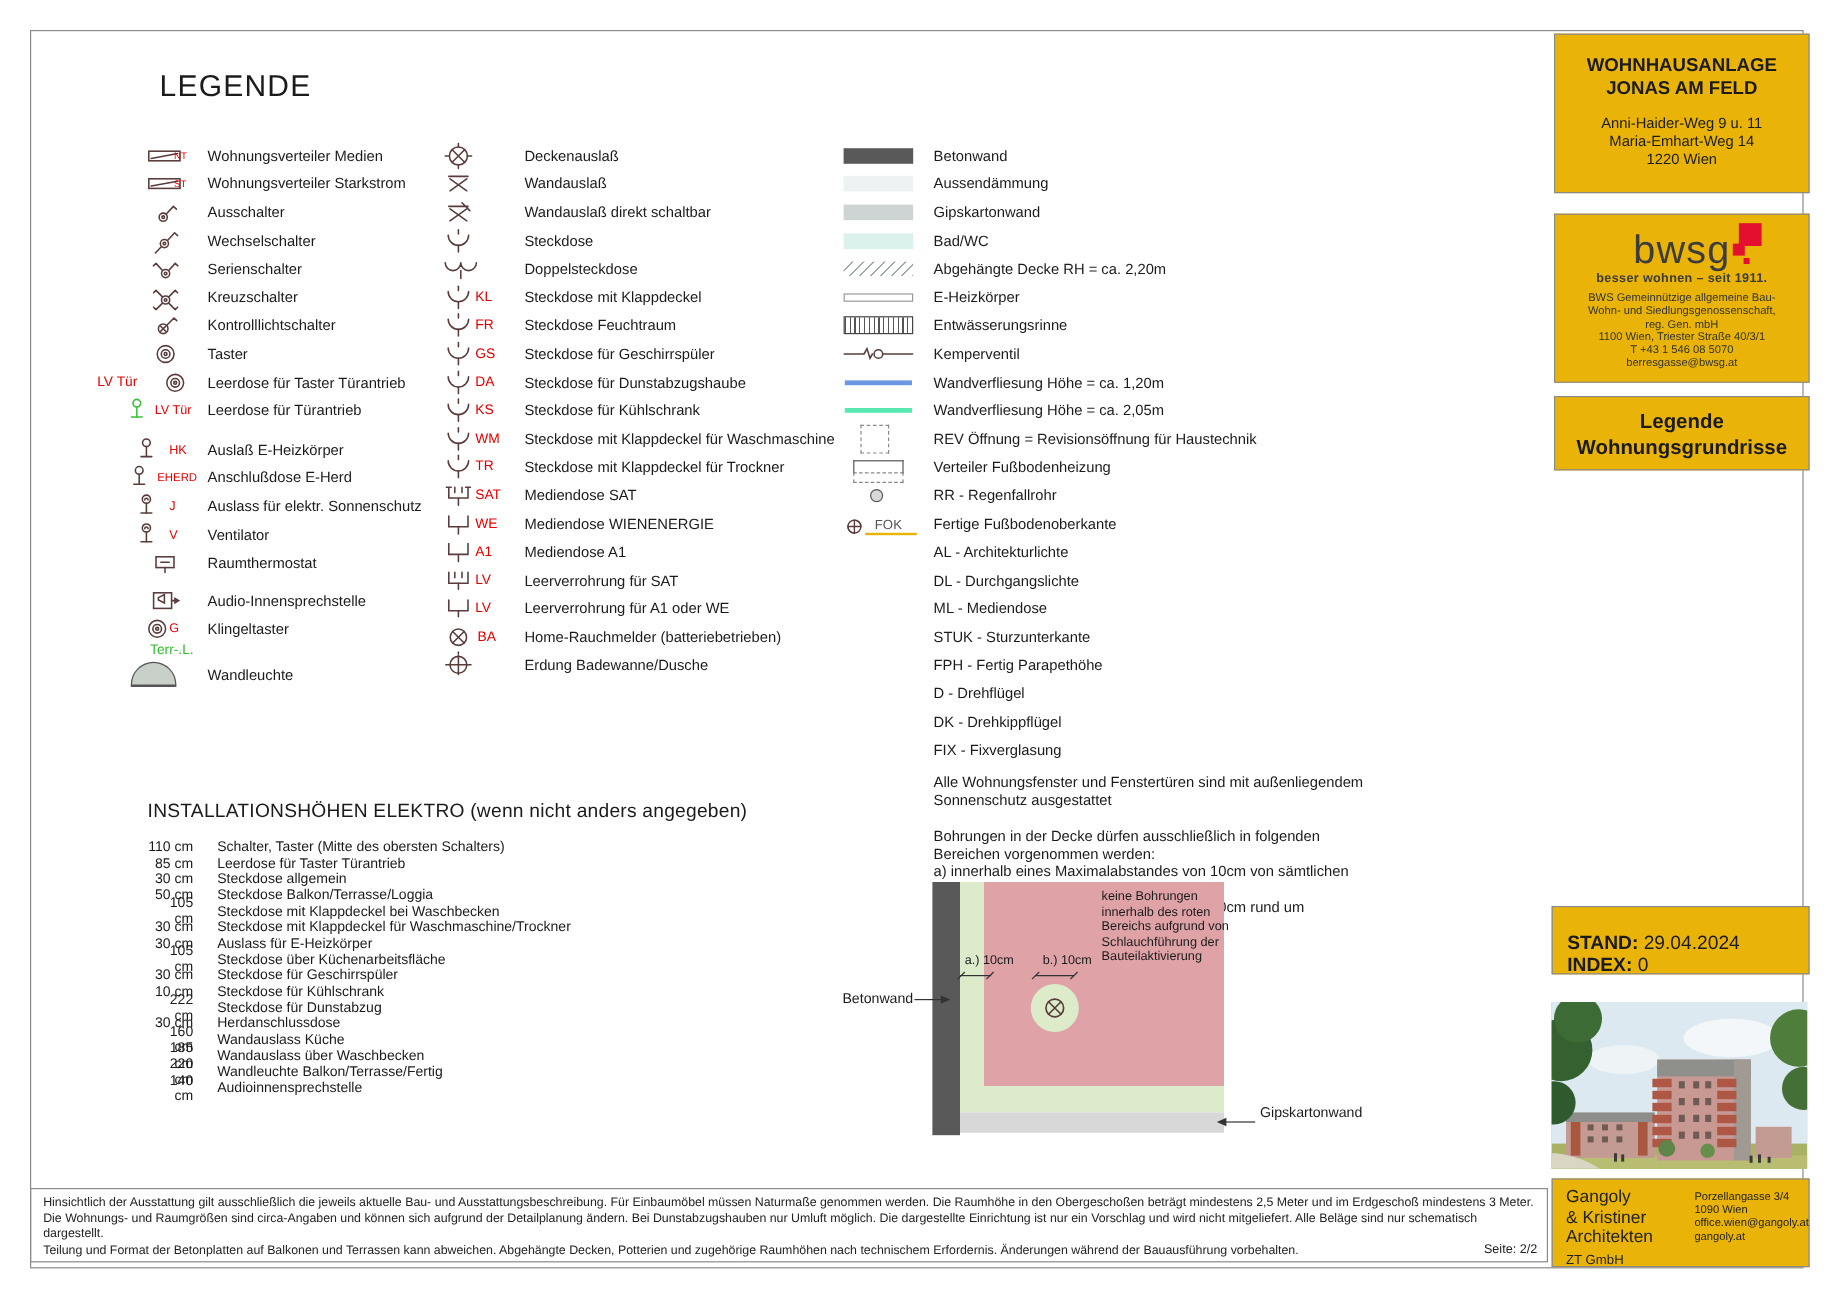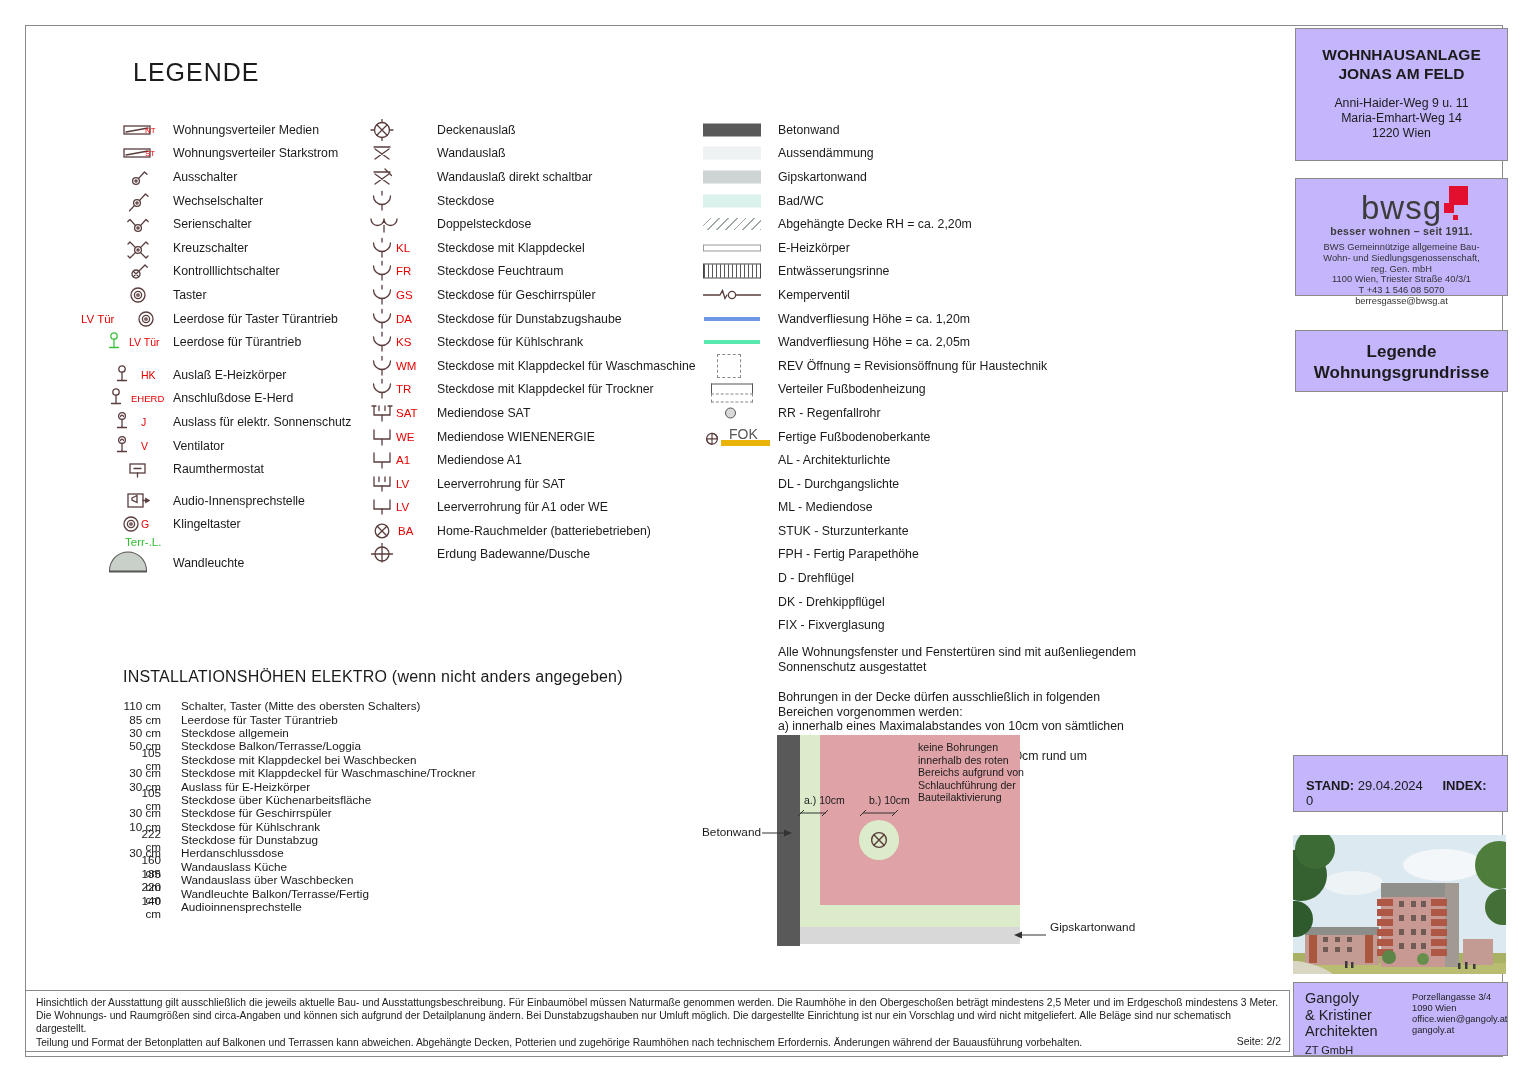--- a/index.html
+++ b/index.html
@@ -42,21 +42,21 @@
   .sw-hatch{width:58px;height:12px;background:repeating-linear-gradient(135deg,transparent 0 5px,#9fa8a8 5px 6.2px);}
   .sw-heiz{width:56px;height:5px;background:#fff;border:1px solid #9a9a9a;}
   .sw-rinne{width:56px;height:13px;border:1px solid #444;background:repeating-linear-gradient(90deg,#555 0 1px,transparent 1px 4px);}
   .sw-blue{width:56px;height:4px;background:#6b97e3;}
   .sw-greenline{width:56px;height:4px;background:#57e9b0;}
   .sw-rev{width:22px;height:22px;border:1.3px dashed #8a8a8a;margin-left:14px;}
   .sw-fbh{width:40px;height:9px;border:1.3px solid #555;border-bottom:1.3px dashed #888;margin-left:8px;position:relative;}
   .sw-fbh::after{content:"";position:absolute;left:-1.3px;right:-1.3px;top:100%;height:8px;border:1.3px dashed #888;border-top:none;}
   .sw-rr{width:9px;height:9px;border-radius:50%;border:1.3px solid #555;background:#d9d9d9;margin-left:22px;}
   .fok-wrap{display:flex;align-items:flex-end;}
-  .fok-line{border-bottom:6px solid #eab308;font-size:14px;color:#555;padding:0 12px 1px 8px;line-height:10px;}
+  .fok-line{border-bottom:2px solid #eab308;font-size:11px;color:#555;padding:0 12px 1px 8px;line-height:10px;}
 
   
   .note{font-size:12.3px;line-height:14.6px;}
   .note1{margin-top:8px;}
   .note2{margin-top:16px;}
 
   
   .install{position:absolute;left:123px;top:653px;width:560px;margin-top:15px;}
   .install-title{font-size:16px;letter-spacing:0.2px;margin-bottom:13px;}
   .irow{display:flex;height:13.4px;align-items:center;font-size:11.7px;}
@@ -73,37 +73,37 @@
   .dg-dim{position:absolute;font-size:10.5px;white-space:nowrap;}
   .dg-circle{position:absolute;left:159px;top:85px;width:40px;height:40px;border-radius:50%;background:#dcecca;
              display:flex;align-items:center;justify-content:center;}
   .dg-lab{position:absolute;font-size:11.8px;white-space:nowrap;}
   .dimsvg,.arrsvg{position:absolute;overflow:visible;}
   .dimsvg line{stroke:#333;stroke-width:1;}
   .arrsvg line{stroke:#333;stroke-width:1;}
   .arrsvg polygon{fill:#333;}
 
   
-  .rbox{position:absolute;border:1px solid #8a8a8a;background:#c4b5fd;box-sizing:border-box;}
+  .rbox{position:absolute;border:1px solid #8a8a8a;background:#eab308;box-sizing:border-box;}
   .projbox{left:1295px;top:28px;width:213px;height:133px;text-align:center;}
   .proj-t{font-size:15.5px;font-weight:bold;line-height:19px;margin-top:16px;}
   .proj-a{font-size:12.3px;line-height:15px;margin-top:13px;}
-  .bwsgbox{left:1295px;top:178px;width:213px;height:118px;text-align:center;}
+  .bwsgbox{left:1295px;top:178px;width:213px;height:141px;text-align:center;}
   .bwsg-logo{position:relative;display:inline-block;margin-top:14px;}
   .bwsg-word{font-size:33px;color:#3c3c3b;font-weight:500;letter-spacing:1px;line-height:30px;}
   .sq{position:absolute;background:#e30f2e;}
   .sq1{width:19px;height:19px;right:-26px;top:-7px;}
   .sq2{width:10px;height:10px;right:-12px;top:10px;}
   .sq3{width:5px;height:5px;right:-16px;top:22px;}
   .bwsg-tag{font-size:10.5px;font-weight:bold;color:#3c3c3b;margin-top:2px;letter-spacing:0.3px;}
   .bwsg-sm{font-size:9.3px;line-height:10.8px;color:#333;margin-top:5px;}
   .legbox{left:1295px;top:330px;width:213px;height:62px;text-align:center;}
   .leg-t{font-size:17px;font-weight:bold;line-height:21px;margin-top:10px;}
   .standbox{left:1293px;top:755px;width:215px;height:57px;}
-  .stand-line{position:absolute;left:12px;top:22px;font-size:13px;}
+  .stand-line{position:absolute;left:12px;top:22px;font-size:16px;}
   .stand-line b{font-weight:bold;}
   .stand-line .v{font-weight:normal;margin-right:16px;}
   .photobox{left:1293px;top:835px;width:213px;height:139px;border:none;}
   .archbox{left:1293px;top:982px;width:215px;height:74px;}
   .arch-n{position:absolute;left:11px;top:7px;font-size:14.5px;line-height:16.5px;color:#222;}
   .arch-zt{font-size:11px;margin-top:2px;}
   .arch-a{position:absolute;left:118px;top:9px;font-size:9.3px;line-height:11px;color:#222;}
 
   
   .discl{position:absolute;left:25px;top:990px;width:1265px;height:62px;border:1px solid #8a8a8a;box-sizing:border-box;

